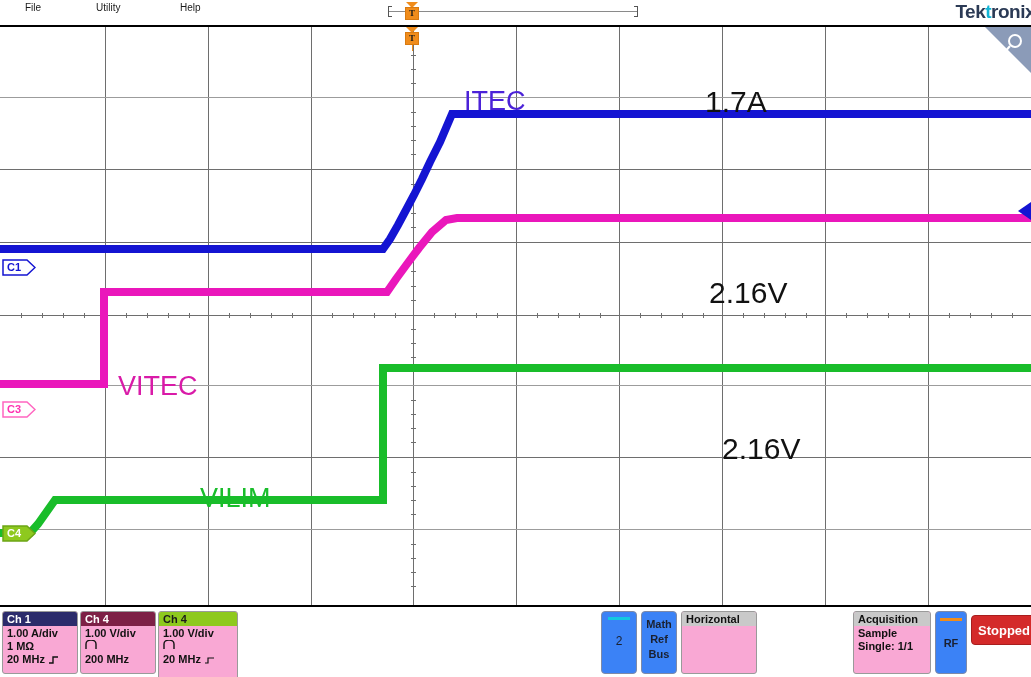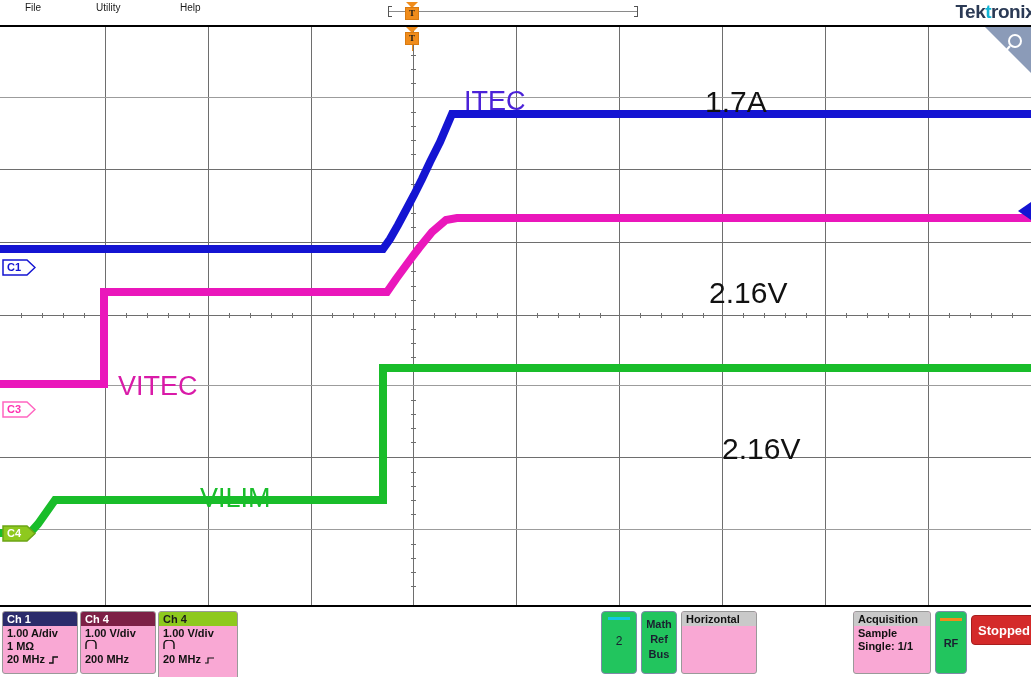--- a/index.html
+++ b/index.html
@@ -265,21 +265,21 @@
 
   #badge-ch1 { left: 2px;   top: 4px; width: 76px; height: 63px; }
   #badge-ch1 .bhead { background: #2b2b6b; }
   #badge-ch3 { left: 80px;  top: 4px; width: 76px; height: 63px; }
   #badge-ch3 .bhead { background: #7d2046; }
   #badge-ch4 { left: 158px; top: 4px; width: 80px; height: 70px; }
   #badge-ch4 .bhead { background: #8ec91e; color: #1a1a1a; }
 
   .softbtn {
     position: absolute;
-    background: #22c55e;
+    background: #3b82f6;
     border: 1px solid #7e8aa8;
     border-radius: 4px;
     box-sizing: border-box;
     text-align: center;
     font-size: 11px;
     font-weight: bold;
     color: #1a2030;
     font-family: "Liberation Sans", sans-serif;
   }
   #btn-ch2 { left: 601px; top: 4px; width: 36px; height: 63px; }

